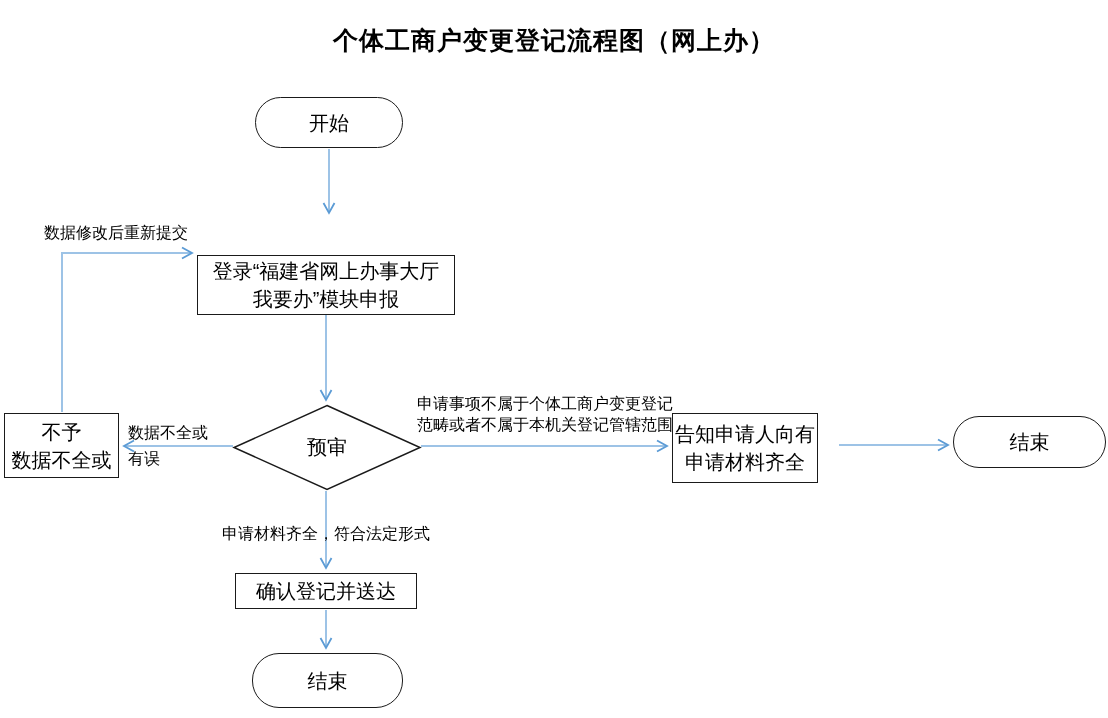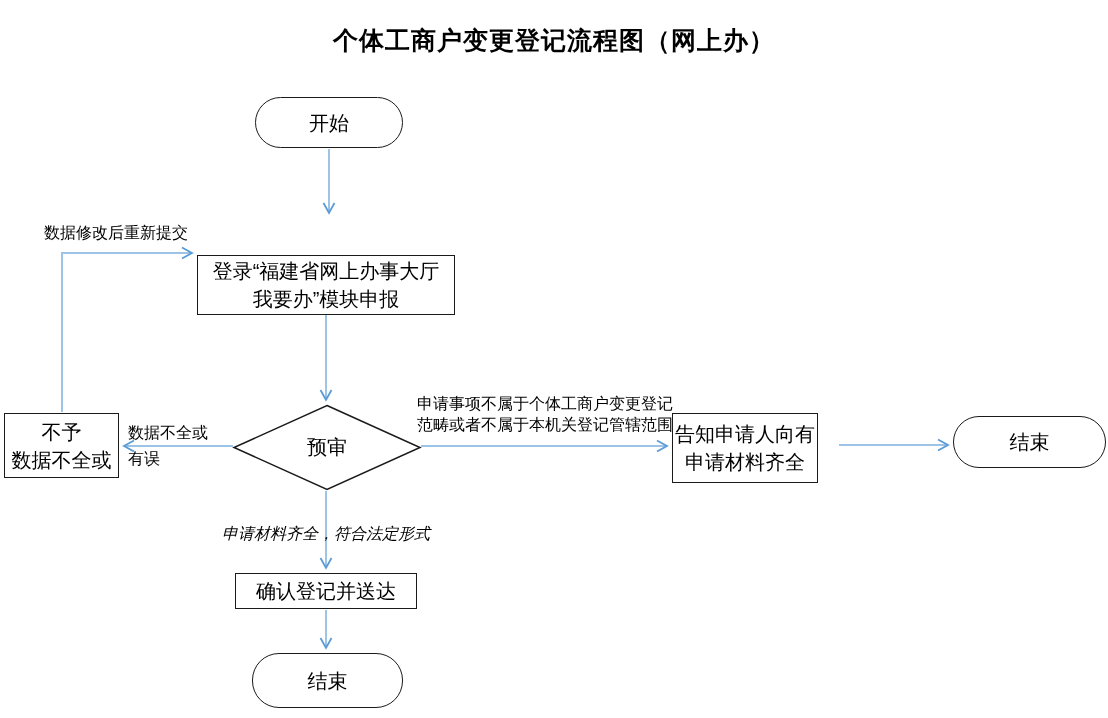--- a/index.html
+++ b/index.html
@@ -49,21 +49,21 @@
   #node-diamond   { left: 232px; top: 404px; width: 190px; height: 87px; }
   #node-refuse    { left:   4px; top: 413px; width: 115px; height: 65px; }
   #node-inform    { left: 672px; top: 413px; width: 146px; height: 70px; }
   #node-end-right { left: 953px; top: 416px; width: 153px; height: 52px; }
   #node-confirm   { left: 235px; top: 573px; width: 182px; height: 36px; line-height: 22px; }
   #node-end-bottom{ left: 252px; top: 653px; width: 151px; height: 55px; }
   
   #label-resubmit    { left: 44px;  top: 222px; width: 176px; }
   #label-incomplete  { left: 128px; top: 420px; width: 100px; line-height: 26px; }
   #label-out-of-scope{ left: 417px; top: 393px; width: 260px; }
-  #label-complete    { left: 222px; top: 523px; width: 230px; font-style: italic; }
+  #label-complete    { left: 222px; top: 523px; width: 230px; }
 </style>
 </head>
 <body>
 
 <div class="canvas">
 
   <div class="title">个体工商户变更登记流程图（网上办）</div>
 
   <svg class="edges" width="1108" height="718" viewBox="0 0 1108 718">
     <defs>

